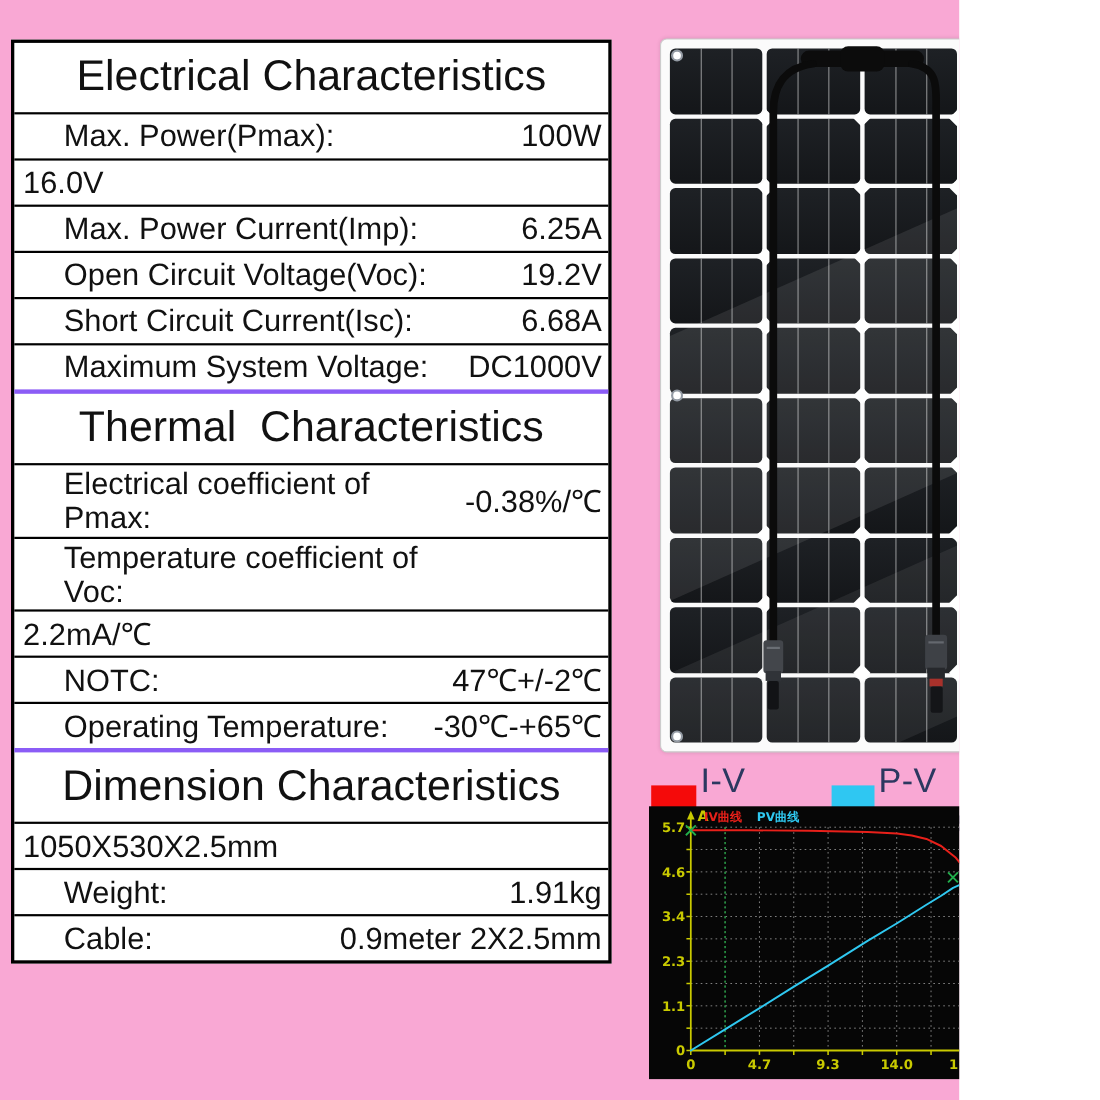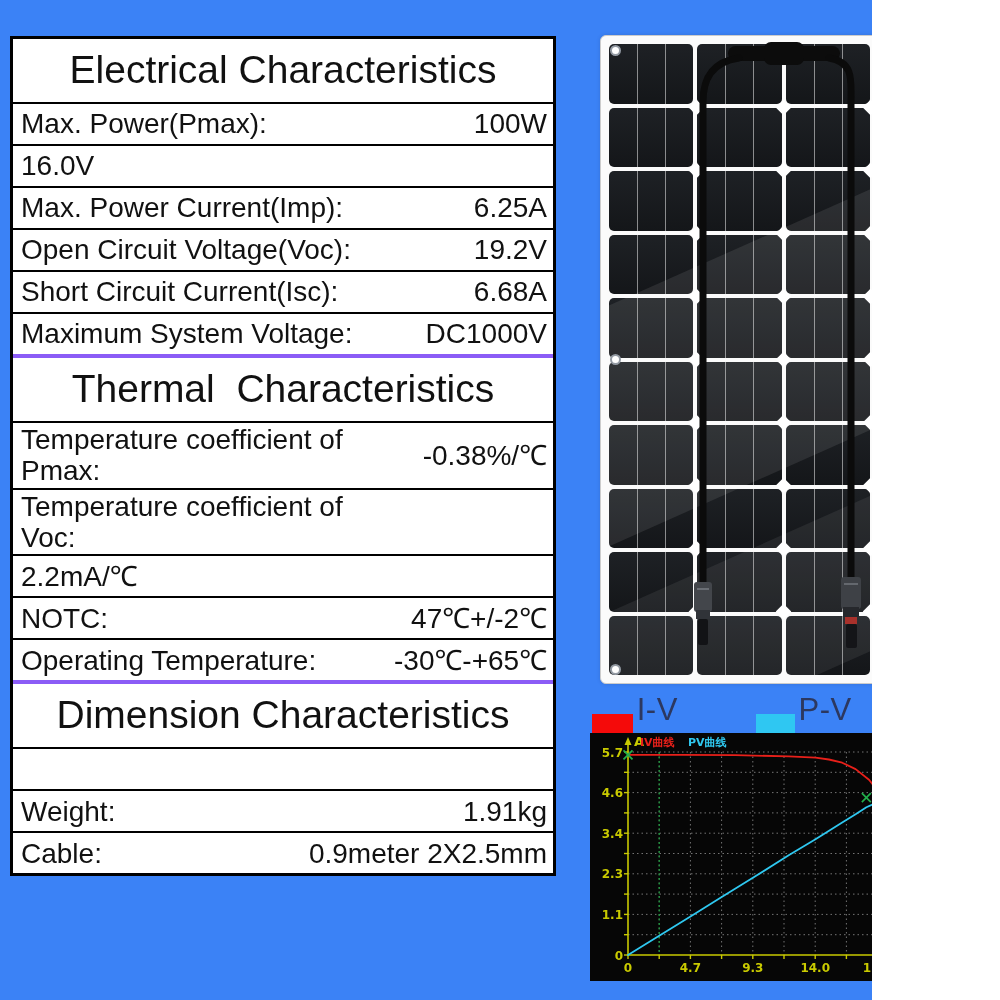--- a/index.html
+++ b/index.html
@@ -1,26 +1,26 @@
 <!DOCTYPE html>
 <html><head>
 <meta charset="utf-8">
 <style>
   html,body{margin:0;padding:0;background:#ffffff;}
-  .screen{position:relative;width:872px;height:1000px;background:#3b82f6;overflow:hidden;
+  .screen{position:relative;width:872px;height:1000px;background:#f9a8d4;overflow:hidden;
           font-family:"Liberation Sans", sans-serif;}
 
   
   .spec-table{position:absolute;left:10px;top:36px;width:540px;border:3px solid #000;background:#fff;}
   .section-header{border-top:4px solid #8b5cf6;font-size:39px;color:#111;text-align:center;
                   padding:9px 2px 10px 2px;white-space:pre-wrap;letter-spacing:0px;}
   .spec-table > .section-header:first-child{border-top:none;}
   .spec-row{border-top:2px solid #000;display:flex;justify-content:space-between;align-items:center;
             min-height:38px;padding:1px 6px 1px 8px;font-size:28px;color:#111;line-height:1.12;}
-  .spec-label{max-width:345px;}
+  .spec-label{max-width:345px;margin-left:37px;}
   .spec-value{text-align:right;white-space:nowrap;}
 
   
   .panel{position:absolute;left:600px;top:35px;width:365px;height:647px;background:#fbfbfb;
          border:1px solid #cccccc;border-radius:6px;overflow:hidden;
          box-shadow:0 0 4px rgba(0,0,0,0.12);}
   .panel-cells{position:absolute;left:8px;top:8px;right:8px;bottom:8px;display:grid;
                grid-template-columns:repeat(4,1fr);grid-template-rows:repeat(10,1fr);gap:4px;}
   .solar-cell{position:relative;background:linear-gradient(180deg,#1e2125,#141619);
               border-radius:5px;overflow:hidden;}
@@ -71,39 +71,40 @@
       <div class="spec-row">
         <span class="spec-label">Short Circuit Current(Isc):</span>
         <span class="spec-value">6.68A</span>
       </div>
       <div class="spec-row">
         <span class="spec-label">Maximum System Voltage:</span>
         <span class="spec-value">DC1000V</span>
       </div>
       <div class="section-header">Thermal  Characteristics</div>
       <div class="spec-row">
-        <span class="spec-label">Temperature coefficient of Pmax:</span>
+        <span class="spec-label">Electrical coefficient of Pmax:</span>
         <span class="spec-value">-0.38%/℃</span>
       </div>
       <div class="spec-row">
         <span class="spec-label">Temperature coefficient of Voc:</span>
       </div>
       <div class="spec-row">
         <span class="spec-value">2.2mA/℃</span>
       </div>
       <div class="spec-row">
         <span class="spec-label">NOTC:</span>
         <span class="spec-value">47℃+/-2℃</span>
       </div>
       <div class="spec-row">
         <span class="spec-label">Operating Temperature:</span>
         <span class="spec-value">-30℃-+65℃</span>
       </div>
       <div class="section-header">Dimension Characteristics</div>
       <div class="spec-row">
+        <span class="spec-value">1050X530X2.5mm</span>
       </div>
       <div class="spec-row">
         <span class="spec-label">Weight:</span>
         <span class="spec-value">1.91kg</span>
       </div>
       <div class="spec-row">
         <span class="spec-label">Cable:</span>
         <span class="spec-value">0.9meter 2X2.5mm</span>
       </div>
     </div>

